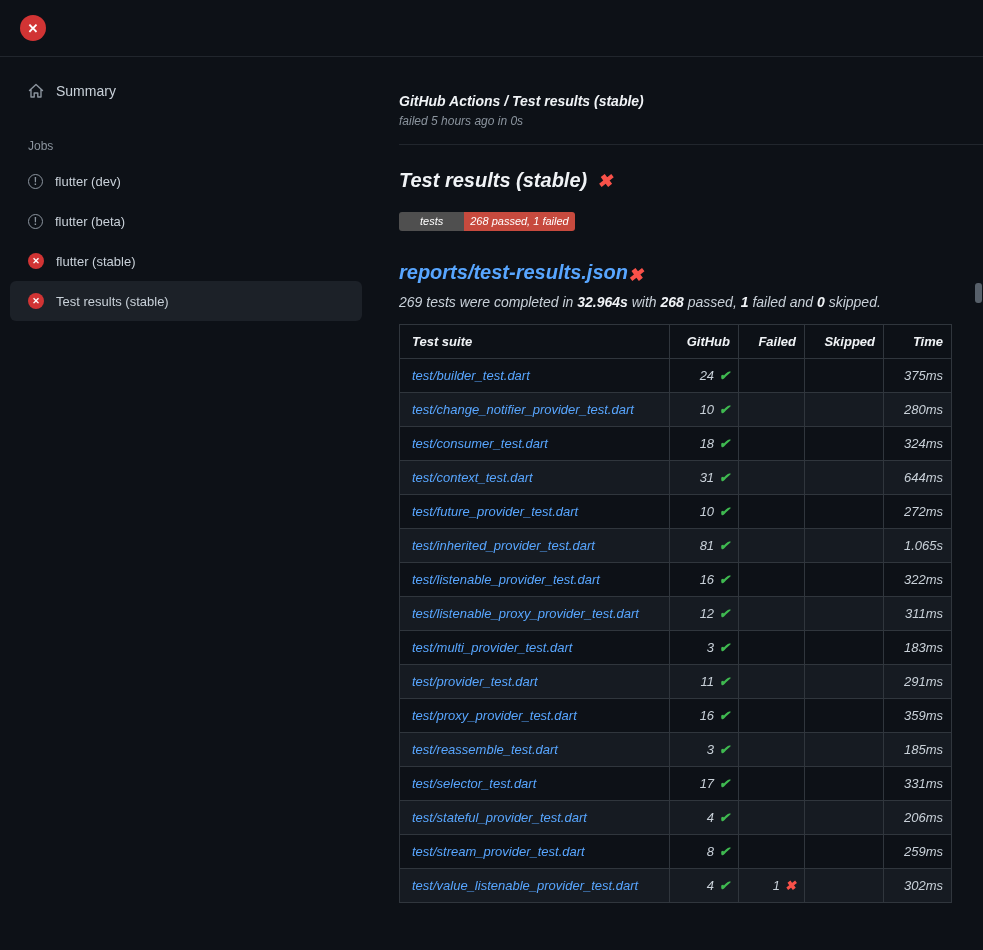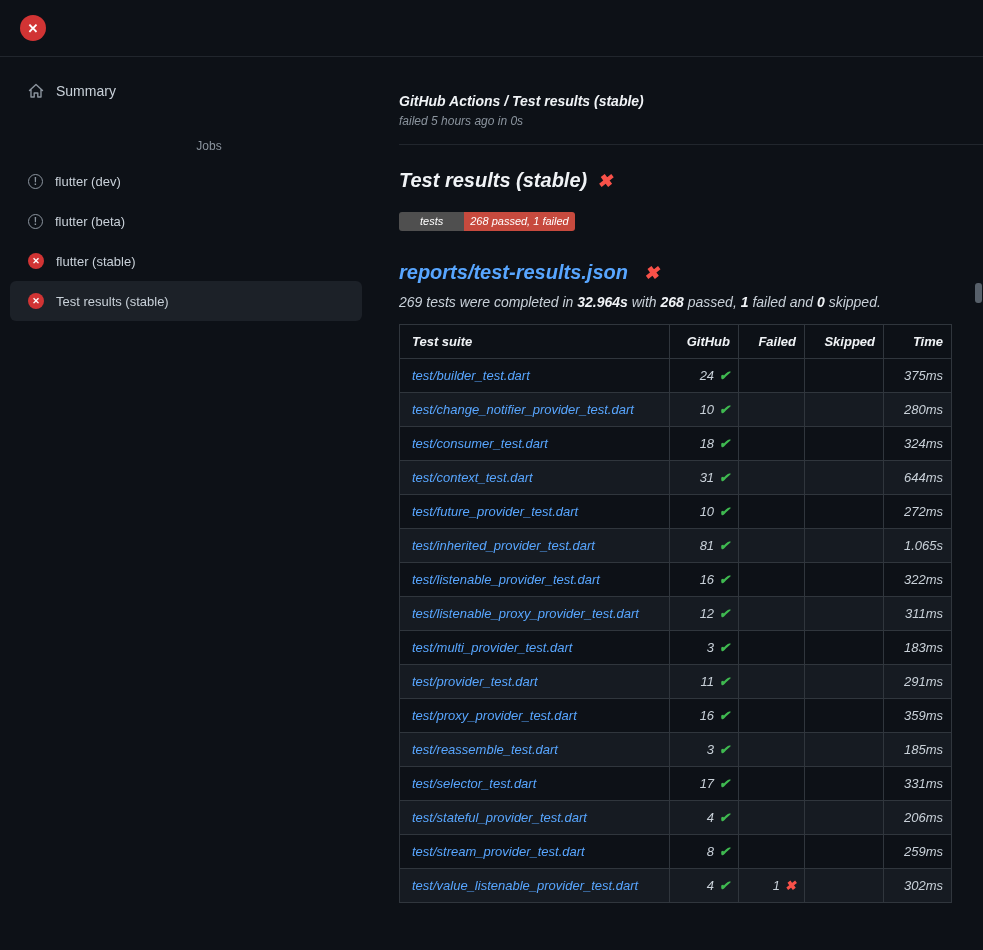--- a/index.html
+++ b/index.html
@@ -26,21 +26,20 @@
     background:var(--red_fill);color:#fff;
     display:flex;align-items:center;justify-content:center;
     font-size:13px;font-weight:700;flex:0 0 auto;
   }
   h1{font-size:20px;font-weight:700;color:var(--bright);}
   h1 .build{color:var(--muted);font-weight:400;margin-left:4px;}
   
   aside{
     position:absolute;left:0;top:57px;width:390px;bottom:8px;
     padding-top:20px;
-    text-align:center;
   }
   .summary-item{
     display:flex;align-items:center;gap:12px;
     padding:6px 0 6px 28px;color:var(--text);font-size:14px;cursor:pointer;
   }
   .summary-item svg{flex:0 0 auto;}
   .jobs-label{
     margin:34px 0 8px 28px;font-size:12px;color:var(--muted);
   }
   .job-item{
@@ -71,21 +70,21 @@
   }
   .xmark{color:var(--red);font-size:18px;font-weight:700;line-height:1;}
   .badge{
     display:inline-flex;margin-top:20px;font-size:11px;line-height:1;
     border-radius:3px;overflow:hidden;color:#fff;
   }
   .badge-label{background:var(--badge_label_bg);padding:4px 21px;}
   .badge-value{background:var(--badge_value_bg);padding:4px 6px;}
   .report-title{
     margin-top:30px;font-size:20px;font-weight:700;
-    display:flex;align-items:center;gap:16px;
+    display:flex;align-items:flex-end;gap:0;
   }
   .report-title a{color:var(--link);text-decoration:none;}
   .summary-line{margin-top:10px;font-size:14px;color:var(--text);}
   .summary-line strong{color:var(--bright);}
   
   table{
     margin-top:14px;border-collapse:collapse;table-layout:fixed;
     width:552px;font-size:13px;border-radius:15px;
   }
   th,td{

